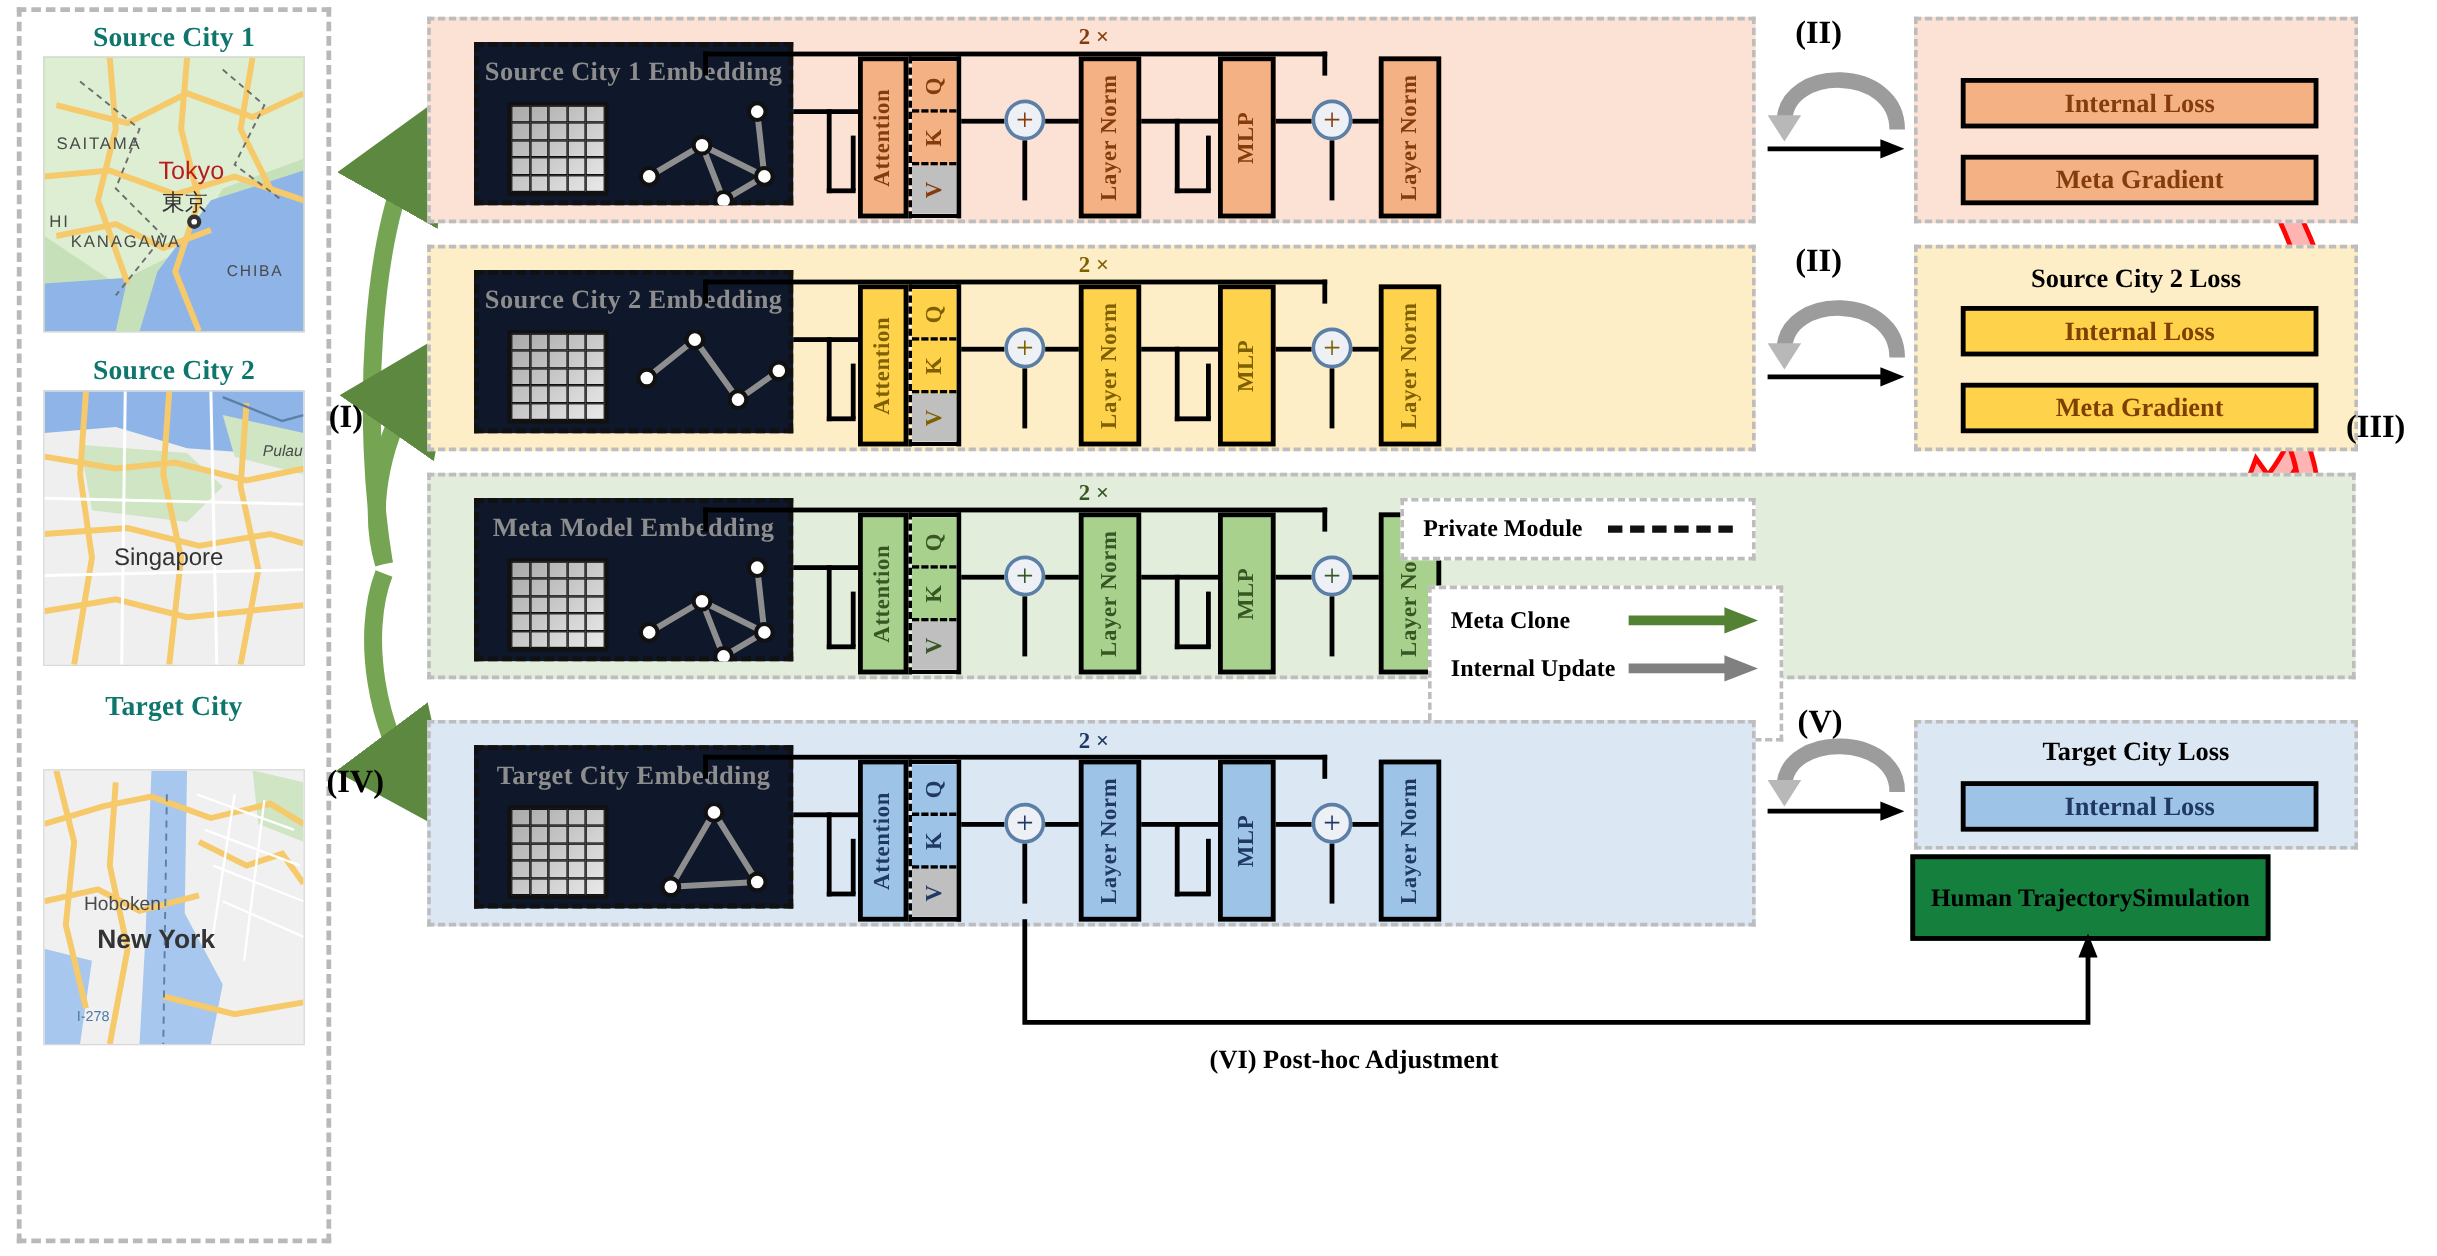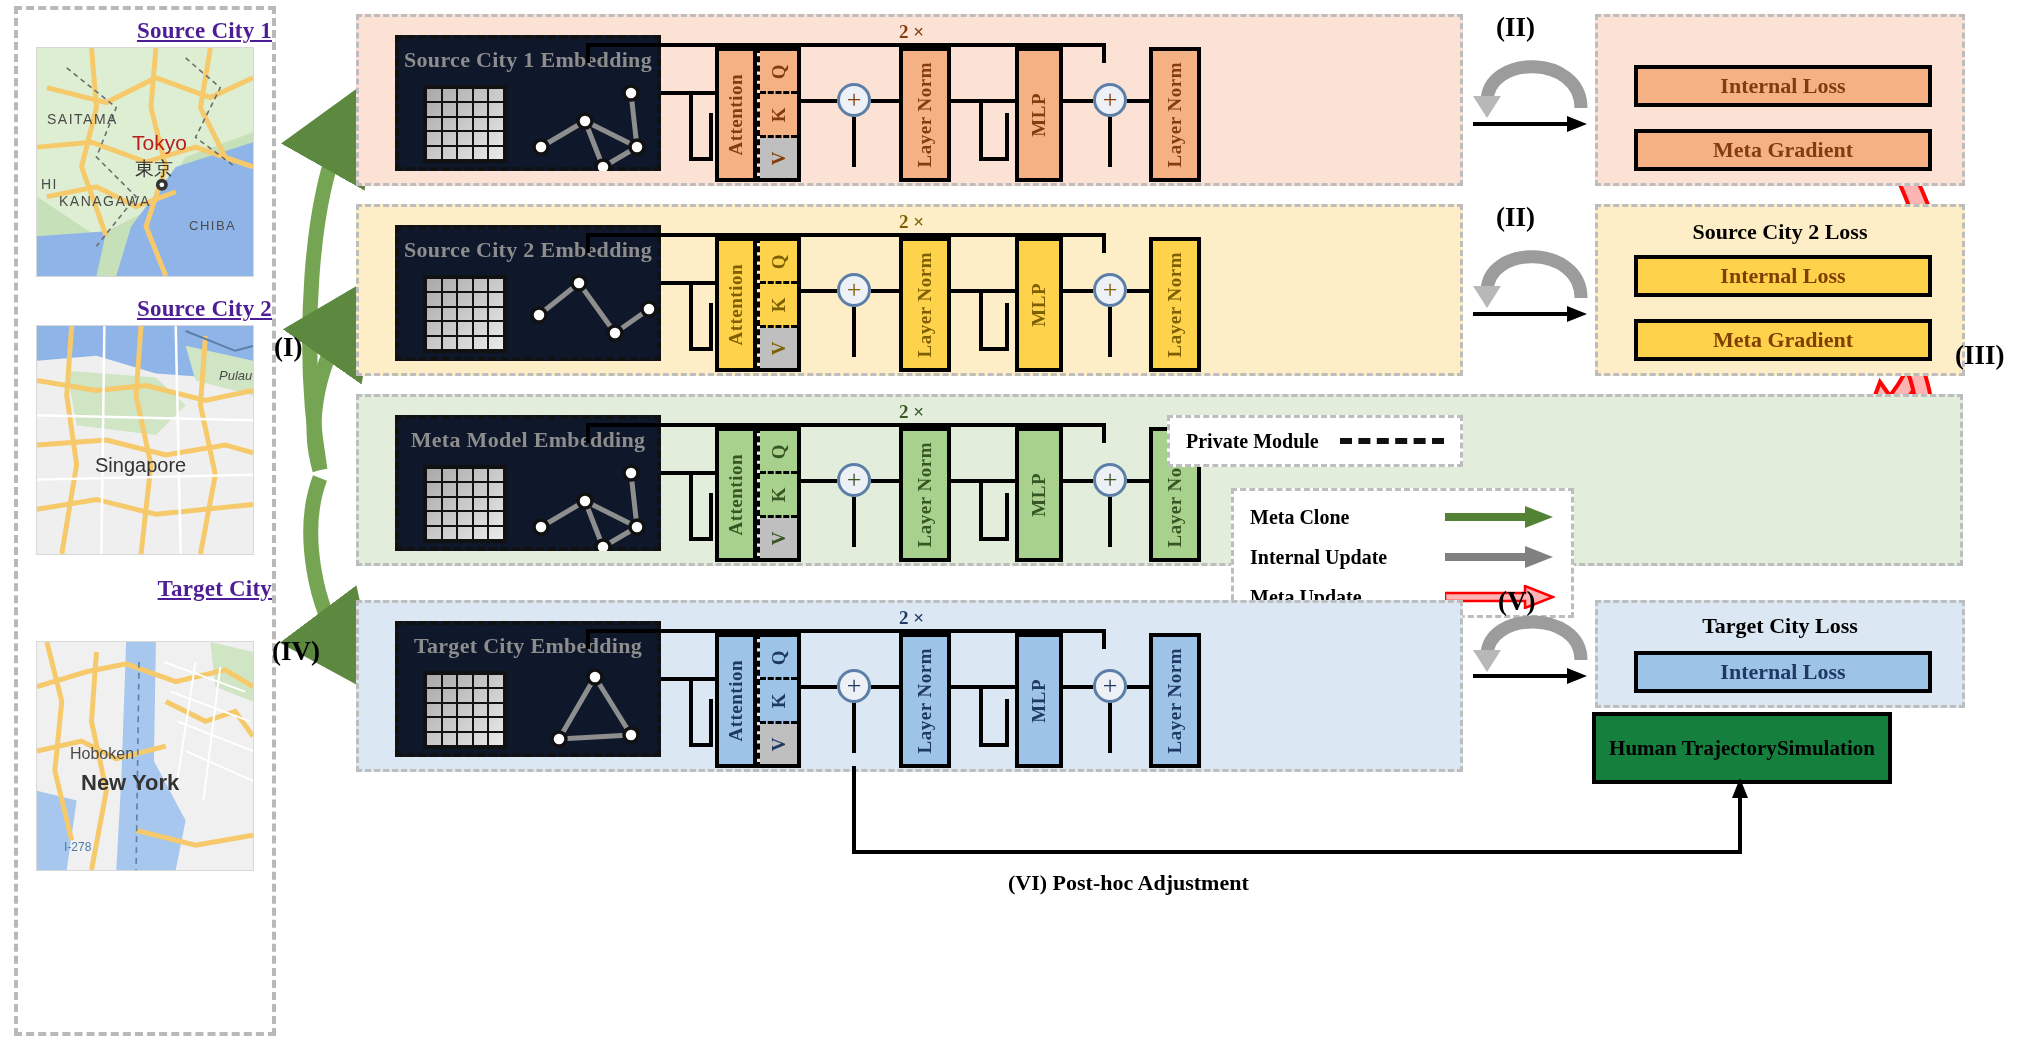--- a/index.html
+++ b/index.html
@@ -14,24 +14,23 @@
   .abs { position:absolute; }
 
   
   #city-panel {
     left:14px; top:6px; width:262px; height:1030px;
     border:4px dashed #b9b9b9;
     background:#fff;
   }
   .city-block { position:absolute; left:0; width:100%; }
   .city-title {
-    text-align:right; font-weight:bold; font-size:23px; color:#4c1d95;
+    text-align:center; font-weight:bold; font-size:23px; color:#0f766e;
     font-family:"Liberation Serif", serif; letter-spacing:0.2px;
     line-height:1.15;
-    text-decoration:underline;
   }
   .city-map {
     margin:3px auto 0 auto; width:218px; height:230px;
     border:1px solid #d8d8d8; position:relative; overflow:hidden;
   }
   .map-label {
     position:absolute; font-family:"Liberation Sans", sans-serif;
     color:#4a4a4a; font-weight:normal; white-space:nowrap;
   }
 
@@ -570,37 +569,31 @@
   </div>
 </div>
 
 <div id="legend-private" style="left:1167px; top:415px; width:296px; height:52px;">
   <div class="leg-row" style="top:0; height:100%;">
     <span class="leg-txt">Private Module</span>
     <span style="display:inline-block;width:104px;border-top:6px dashed #111;"></span>
   </div>
 </div>
 
-<div id="legend-arrows" style="left:1231px; top:488px; width:343px; height:130px;">
+<div id="legend-arrows" style="left:1190px; top:488px; width:296px; height:130px;">
   <div class="leg-row" style="top:8px; height:36px;">
     <span class="leg-txt">Meta Clone</span>
     <svg width="110" height="24">
       <path d="M0 8 L80 8 L80 1 L108 12 L80 23 L80 16 L0 16 Z" fill="#548235"></path>
     </svg>
   </div>
   <div class="leg-row" style="top:48px; height:36px;">
     <span class="leg-txt">Internal Update</span>
     <svg width="110" height="24">
       <path d="M0 8 L80 8 L80 1 L108 12 L80 23 L80 16 L0 16 Z" fill="#808080"></path>
-    </svg>
-  </div>
-  <div class="leg-row" style="top:88px; height:36px;">
-    <span class="leg-txt">Meta Update</span>
-    <svg width="110" height="24">
-      <path d="M0 8 L80 8 L80 1 L108 12 L80 23 L80 16 L0 16 Z" fill="#ffb3b3" stroke="#ff0000" stroke-width="2.5"></path>
     </svg>
   </div>
 </div>
 
 <div class="row-band band-blue" style="left:356px; top:600px; width:1107px; height:172px;">
   <div class="embed-box" style="left:36px; top:18px; width:266px; height:136px;">
     <div class="embed-title">Target City Embedding</div>
     <div class="grid-ico" style="left:24px; top:46px; width:84px; height:78px; grid-template-columns:repeat(5,1fr); grid-template-rows:repeat(5,1fr); background:linear-gradient(135deg,#a8a8a8,#eaeaea);">
       <div></div>
         <div></div>

